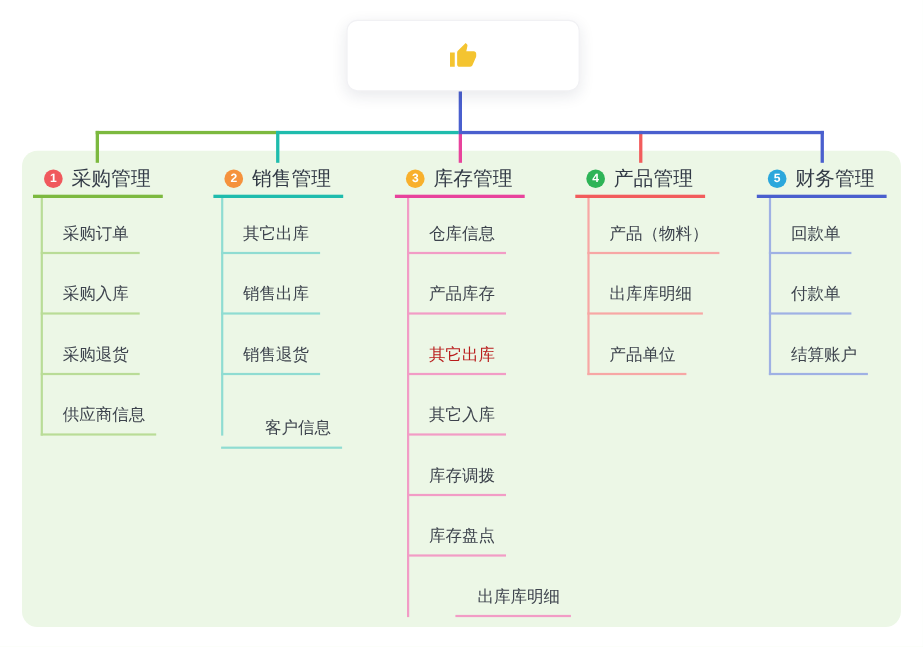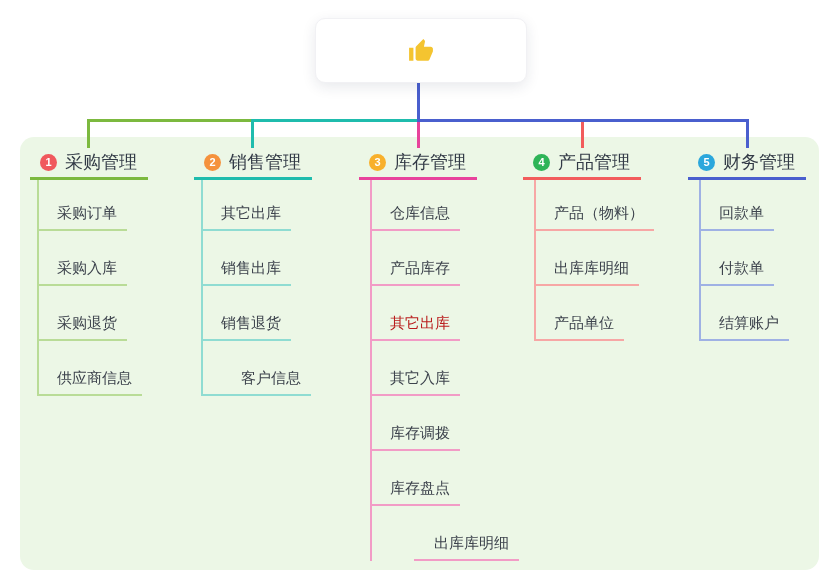--- a/index.html
+++ b/index.html
@@ -104,21 +104,21 @@
   </div>
 
   <div class="child" style="left: 201px; top: 258px; border-bottom-color: rgb(143, 220, 210);">
     <span class="child-label" style="color: rgb(61, 67, 77);">销售出库</span>
   </div>
 
   <div class="child" style="left: 201px; top: 313px; border-bottom-color: rgb(143, 220, 210);">
     <span class="child-label" style="color: rgb(61, 67, 77);">销售退货</span>
   </div>
 
-  <div class="child" style="left: 201px; top: 368px; border-bottom-color: rgb(143, 220, 210); padding-left: 40px;">
+  <div class="child" style="left: 201px; top: 380px; border-bottom-color: rgb(143, 220, 210); padding-left: 40px;">
     <span class="child-label" style="color: rgb(61, 67, 77);">客户信息</span>
   </div>
 
   <div class="branch" style="left: 359px; top: 147px; width: 118px; border-bottom-color: rgb(232, 67, 156);">
     <span class="badge" style="background: rgb(248, 176, 44);">3</span>
     <span class="branch-label" style="color: rgb(50, 58, 70);">库存管理</span>
   </div>
 
   <div class="child" style="left: 370px; top: 203px; border-bottom-color: rgb(242, 156, 198);">
     <span class="child-label" style="color: rgb(61, 67, 77);">仓库信息</span>

